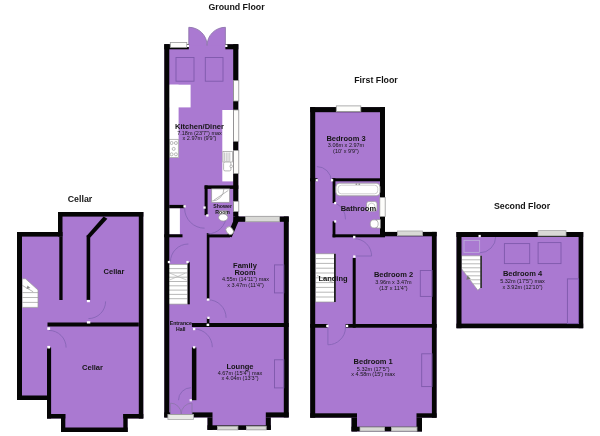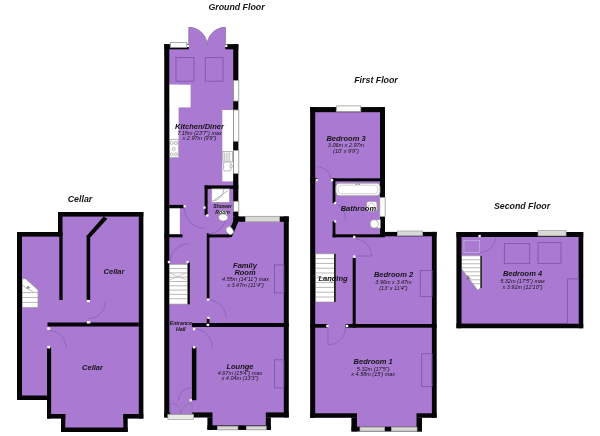--- a/index.html
+++ b/index.html
@@ -1,16 +1,16 @@
 <!DOCTYPE html>
 <html><head>
 <meta charset="utf-8">
 <style>
 html,body{margin:0;padding:0;background:#fff;}
-#page{width:476px;height:436px;position:relative;font-family:"Liberation Sans",sans-serif;font-style:italic;}
+#page{width:476px;height:436px;position:relative;font-family:"Liberation Sans",sans-serif;}
 svg{position:absolute;top:0;left:0;}
 text{font-family:"Liberation Sans",sans-serif;fill:#151515;}
 .ttl{font-weight:bold;font-size:8.8px;}
 .rn{font-weight:bold;font-size:7.5px;}
 .rs{font-weight:bold;font-size:5.2px;}
 .dm{font-size:5.5px;}
 </style>
 </head>
 <body>
 <div id="page">

